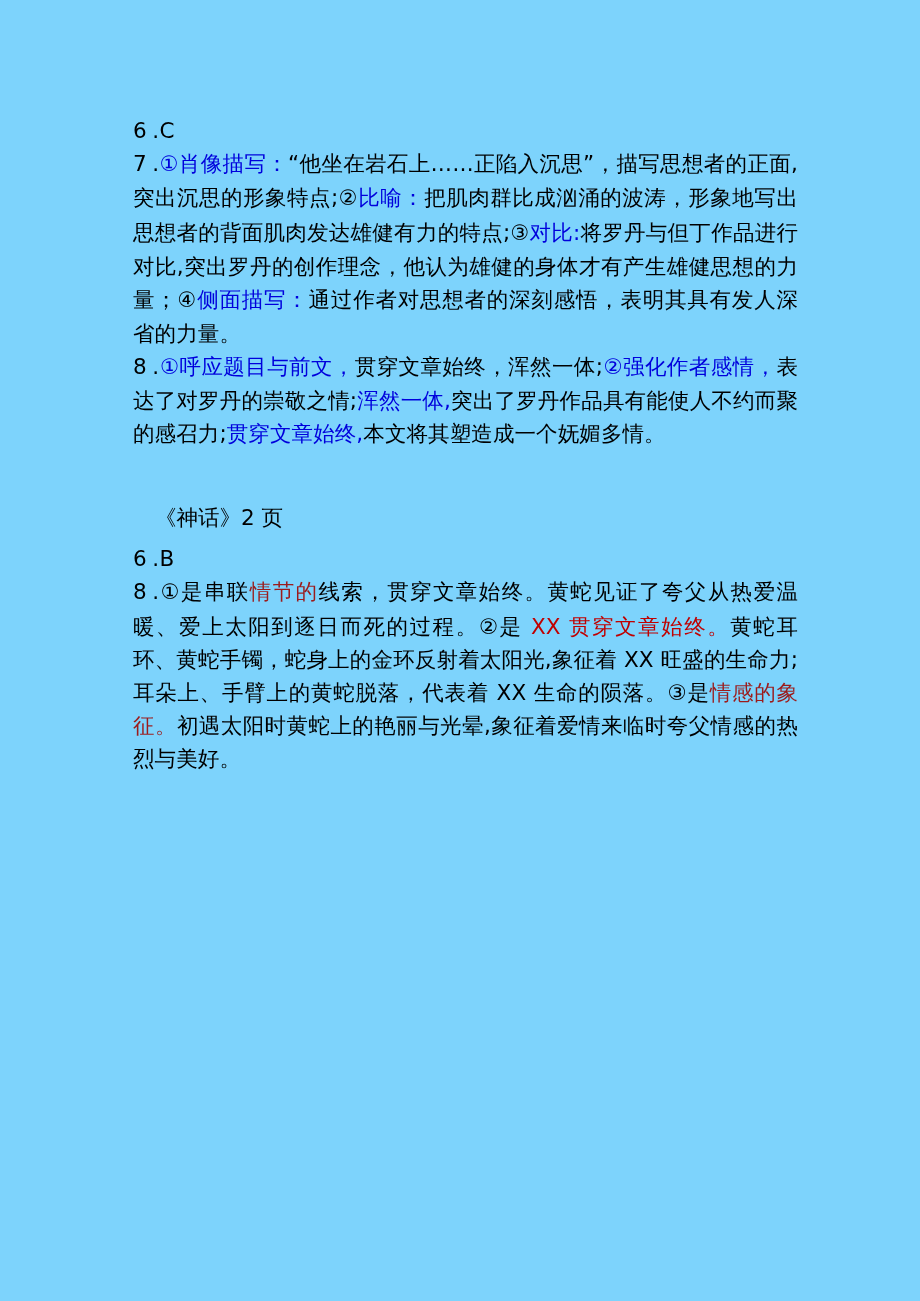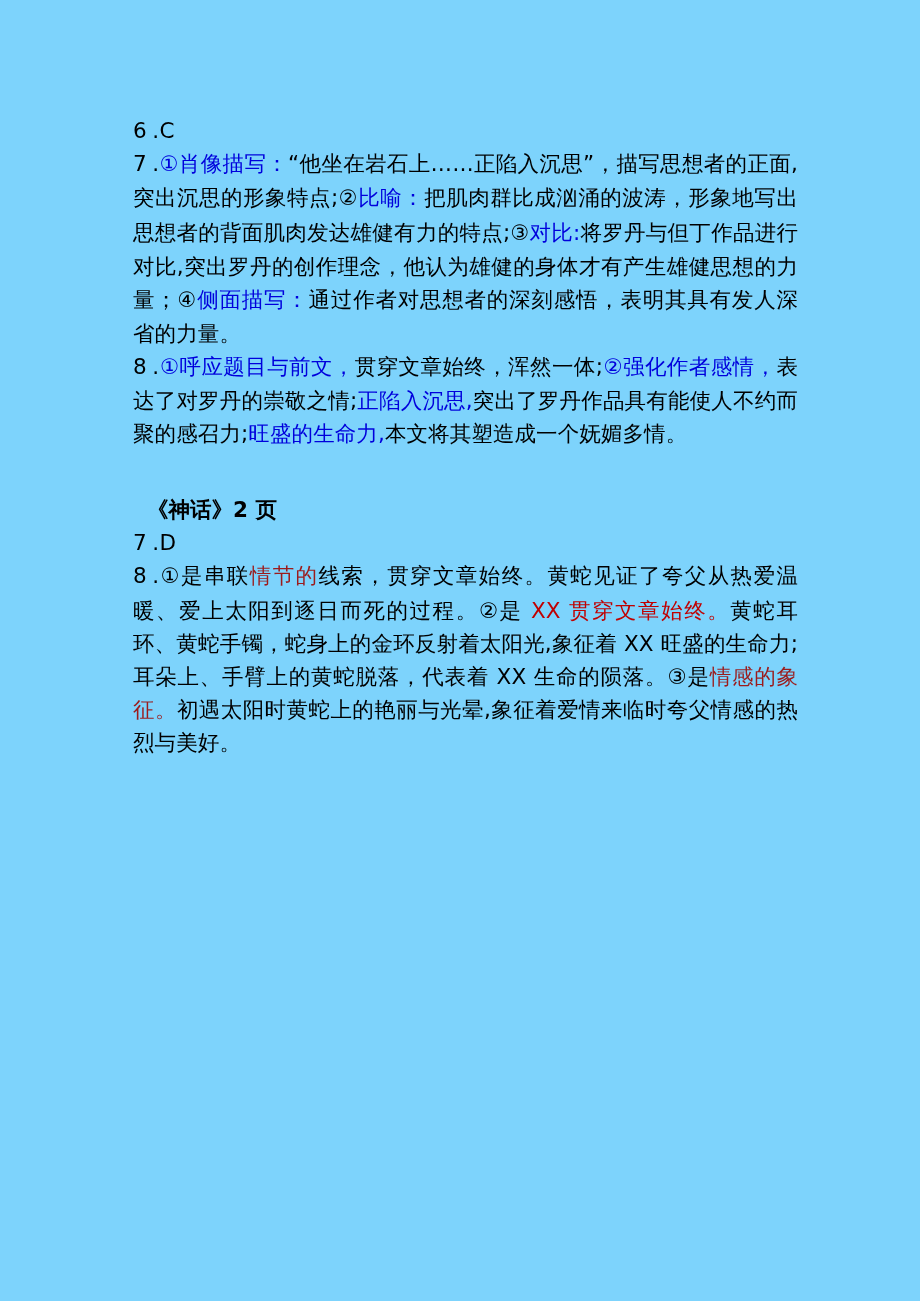--- a/index.html
+++ b/index.html
@@ -55,24 +55,23 @@
     font-size: 21.5px;
     line-height: 33.2px;
     margin: 0;
     white-space: nowrap;
   }
 
   
   .section-heading {
     font-size: 21.5px;
     line-height: 33.2px;
-    margin: 0;
+    margin: 8px;
     padding-left: 14px;
     white-space: nowrap;
-    font-weight: bold;
   }
 
   .spacer-gap {
     height: 43px;
   }
 
   
   .blue   { color: #0000dc; }
   .red    { color: #9c1b1b; }
   .red-br { color: #c00000; }
@@ -87,31 +86,31 @@
 
     <p class="answer-short">
       <span class="qnum"><span class="num">6</span><span>.</span></span><span>C</span>
     </p>
 
     <p class="answer-line">
       <span class="qnum"><span class="num">7</span><span>.</span></span><span class="blue circ">①</span><span class="blue">肖像描写：</span><span>“他坐在岩石上……正陷入沉思”，描写思想者的正面,突出沉思的形象特点;</span><span class="circ">②</span><span class="blue">比喻：</span><span>把肌肉群比成汹涌的波涛，形象地写出思想者的背面肌肉发达雄健有力的特点;</span><span class="circ">③</span><span class="blue">对比:</span><span>将罗丹与但丁作品进行对比,突出罗丹的创作理念，他认为雄健的身体才有产生雄健思想的力量；</span><span class="circ">④</span><span class="blue">侧面描写：</span><span>通过作者对思想者的深刻感悟，表明其具有发人深省的力量。</span>
     </p>
 
     <p class="answer-line">
-      <span class="qnum"><span class="num">8</span><span>.</span></span><span class="blue">①呼应题目与前文，</span><span>贯穿文章始终，浑然一体;</span><span class="blue">②强化作者感情，</span><span>表达了对罗丹的崇敬之情;</span><span class="blue">正陷入沉思,</span><span>突出了罗丹作品具有能使人不约而聚的感召力;</span><span class="blue">旺盛的生命力,</span><span>本文将其塑造成一个妩媚多情。</span>
+      <span class="qnum"><span class="num">8</span><span>.</span></span><span class="blue">①呼应题目与前文，</span><span>贯穿文章始终，浑然一体;</span><span class="blue">②强化作者感情，</span><span>表达了对罗丹的崇敬之情;</span><span class="blue">浑然一体,</span><span>突出了罗丹作品具有能使人不约而聚的感召力;</span><span class="blue">贯穿文章始终,</span><span>本文将其塑造成一个妩媚多情。</span>
     </p>
 
     <div class="spacer-gap"></div>
 
     <p class="section-heading">《神话》2 页</p>
 
+    <p class="answer-short">
+      <span class="qnum"><span class="num">6</span><span>.</span></span><span>B</span>
+    </p>
 
-    <p class="answer-short">
-      <span class="qnum"><span class="num">7</span><span>.</span></span><span>D</span>
-    </p>
 
     <p class="answer-line">
       <span class="qnum"><span class="num">8</span><span>.</span></span><span class="circ">①</span><span>是串联</span><span class="red">情节的</span><span>线索，贯穿文章始终。黄蛇见证了夸父从热爱温暖、爱上太阳到逐日而死的过程。②是 </span><span class="red-br">XX 贯穿文章始终。</span><span>黄蛇耳环、黄蛇手镯，蛇身上的金环反射着太阳光,象征着 XX 旺盛的生命力;耳朵上、手臂上的黄蛇脱落，代表着 XX 生命的陨落。③是</span><span class="red">情感的象征。</span><span>初遇太阳时黄蛇上的艳丽与光晕,象征着爱情来临时夸父情感的热烈与美好。</span>
     </p>
 
 
   </div>
 </div>
 
 </body></html>

